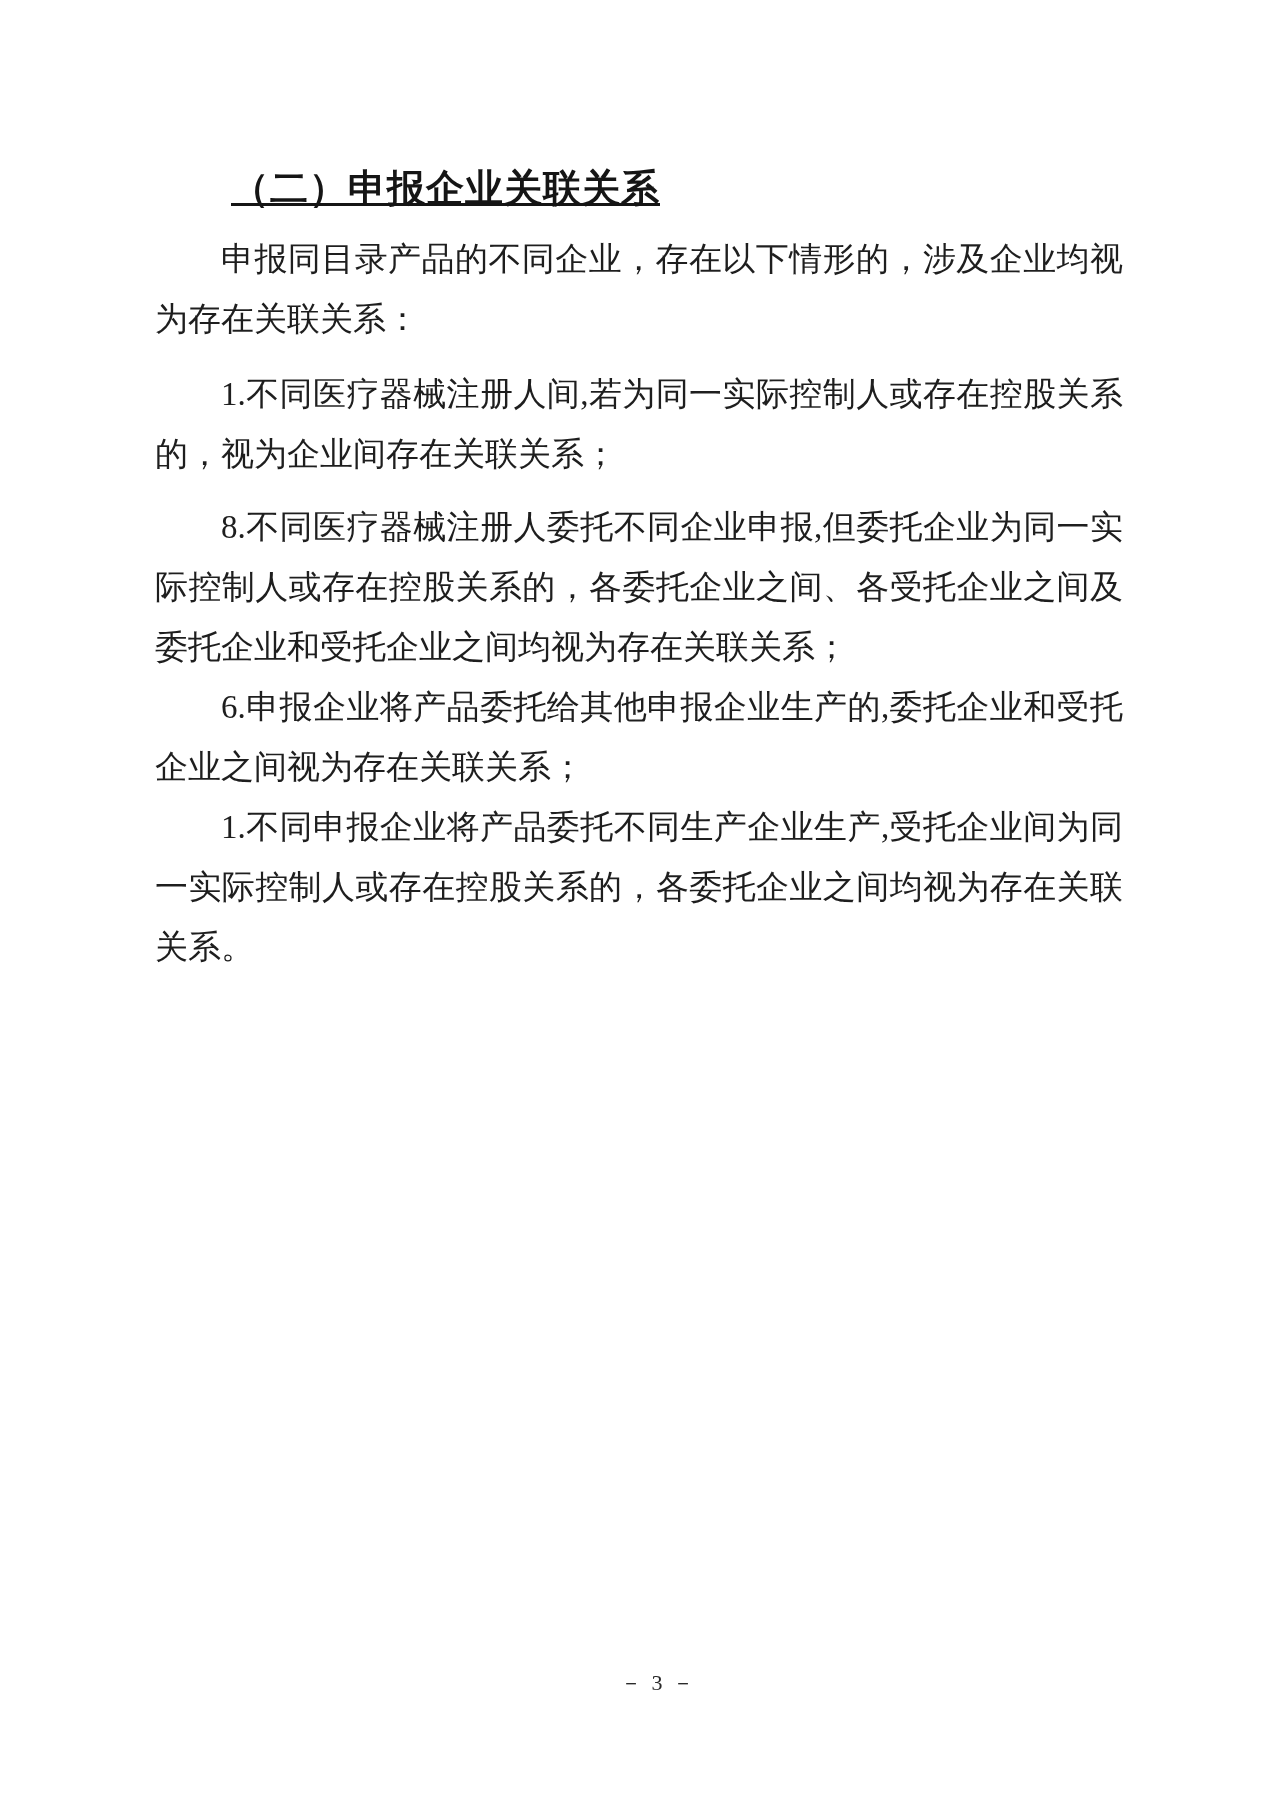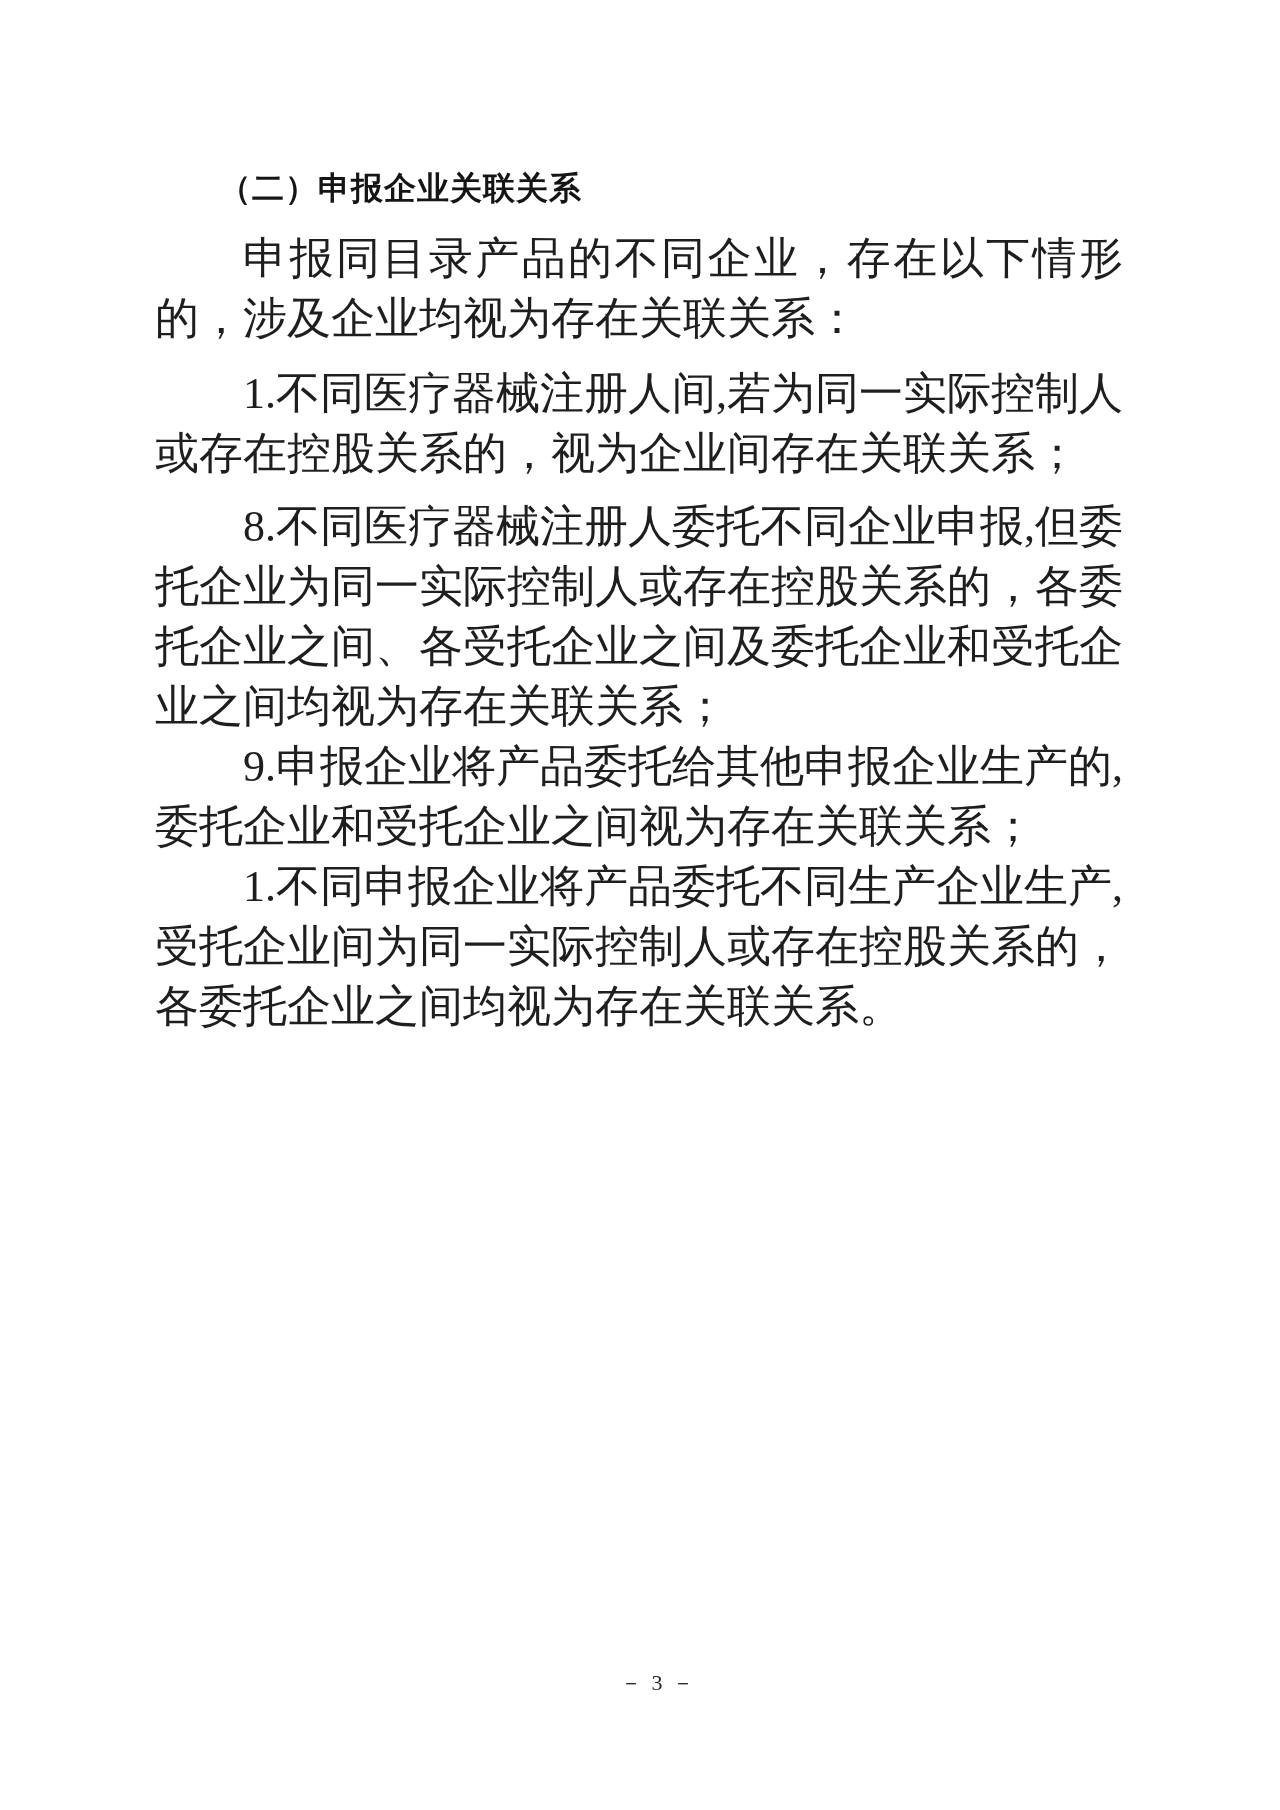--- a/index.html
+++ b/index.html
@@ -18,29 +18,30 @@
   }
   .content {
     position: absolute;
     top: 158px;
     left: 155px;
     width: 968px;
   }
   .heading {
     font-family: "Liberation Sans", sans-serif;
     font-weight: 700;
-    font-size: 32px;
+    font-size: 38px;
     line-height: 60px;
     text-indent: 2em;
     letter-spacing: 1px;
     margin: 0 0 11px 0;
     color: #151515;
+    text-decoration: underline;
   }
   .para {
-    font-size: 44px;
+    font-size: 33px;
     line-height: 60px;
     text-indent: 2em;
     margin: 0;
     text-align: justify;
     text-justify: inter-character;
     word-break: break-all;
     overflow-wrap: break-word;
   }
   .para.gap-lg { margin-bottom: 15px; }
   .para.gap-md { margin-bottom: 13px; }
@@ -61,17 +62,17 @@
 </style>
 </head>
 <body>
 
 <div class="page">
   <div class="content">
     <h2 class="heading">（二）申报企业关联关系</h2>
     <p class="para gap-lg">申报同目录产品的不同企业，存在以下情形的，涉及企业均视为存在关联关系：</p>
     <p class="para gap-md">1.不同医疗器械注册人间,若为同一实际控制人或存在控股关系的，视为企业间存在关联关系；</p>
     <p class="para">8.不同医疗器械注册人委托不同企业申报,但委托企业为同一实际控制人或存在控股关系的，各委托企业之间、各受托企业之间及委托企业和受托企业之间均视为存在关联关系；</p>
-    <p class="para">9.申报企业将产品委托给其他申报企业生产的,委托企业和受托企业之间视为存在关联关系；</p>
+    <p class="para">6.申报企业将产品委托给其他申报企业生产的,委托企业和受托企业之间视为存在关联关系；</p>
     <p class="para">1.不同申报企业将产品委托不同生产企业生产,受托企业间为同一实际控制人或存在控股关系的，各委托企业之间均视为存在关联关系。</p>
   </div>
   <div class="page-number">－ 3 －</div>
 </div>
 
 </body></html>

